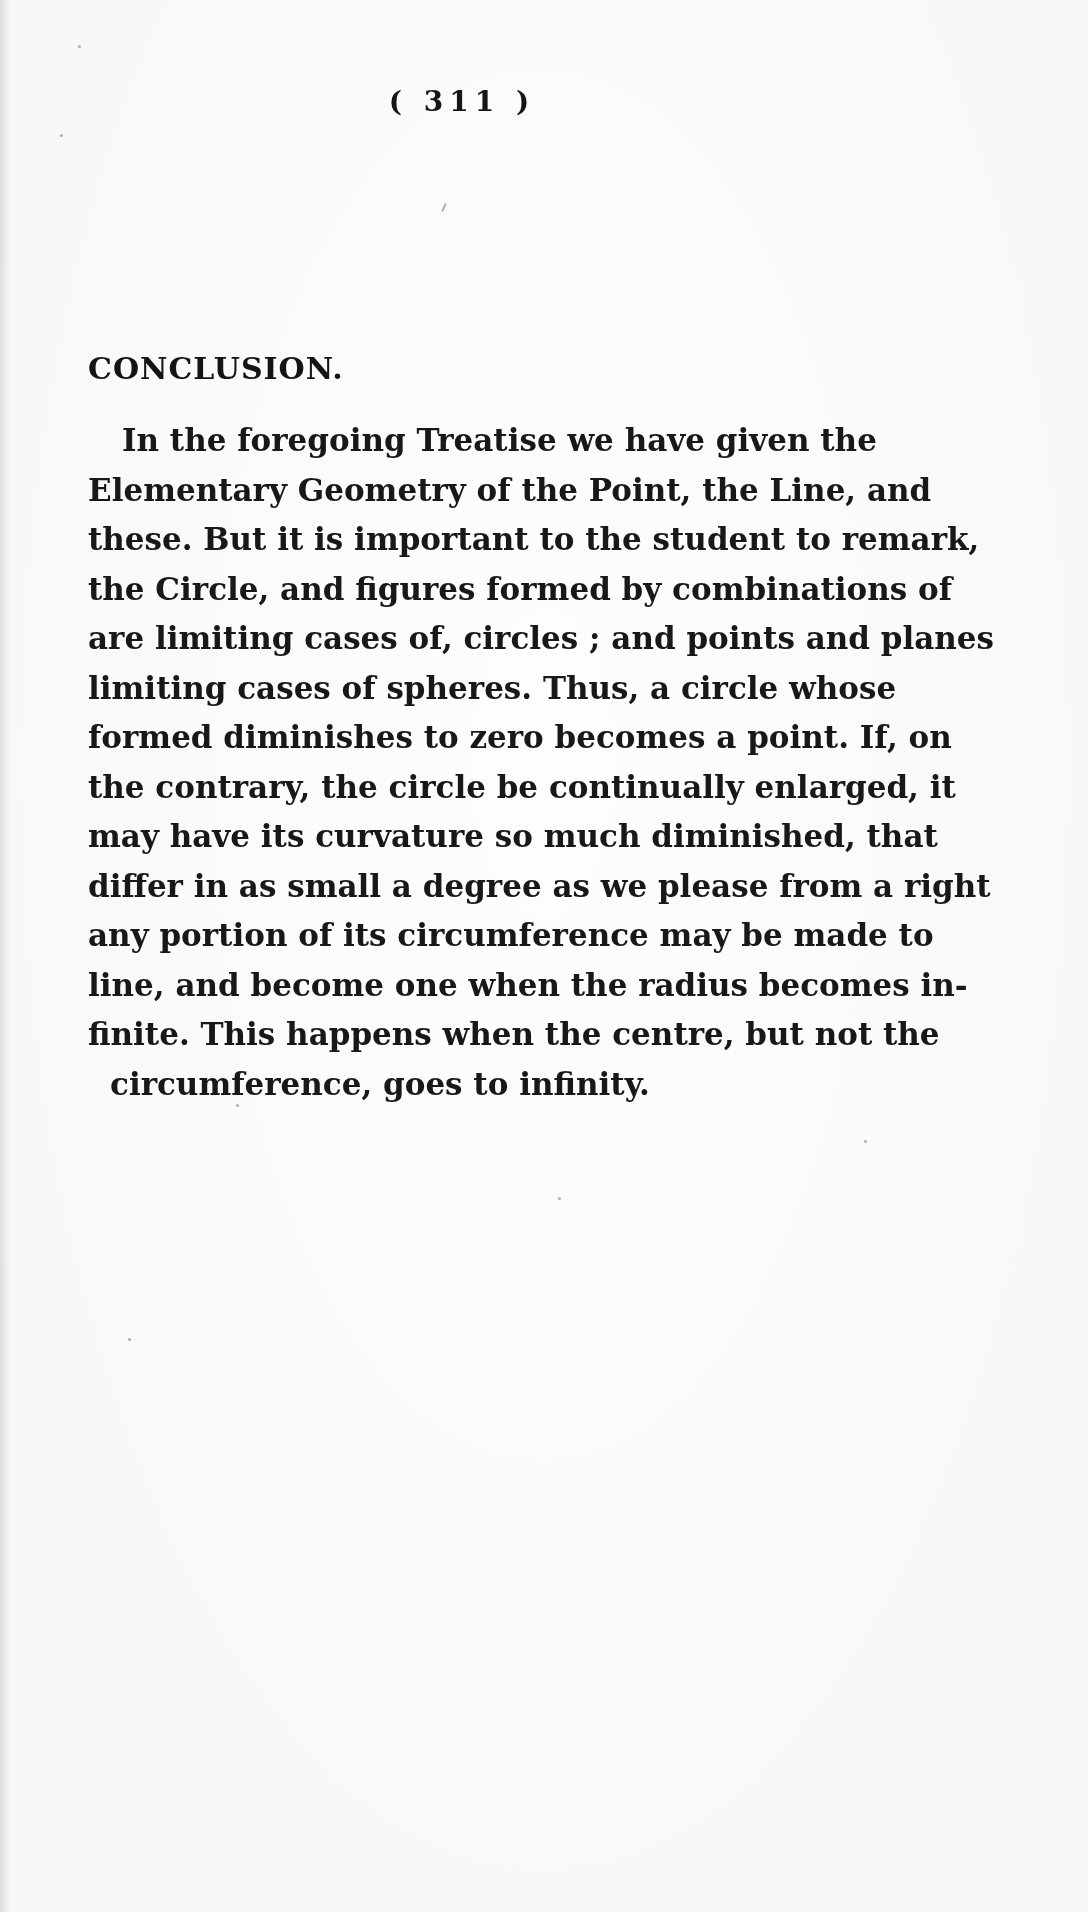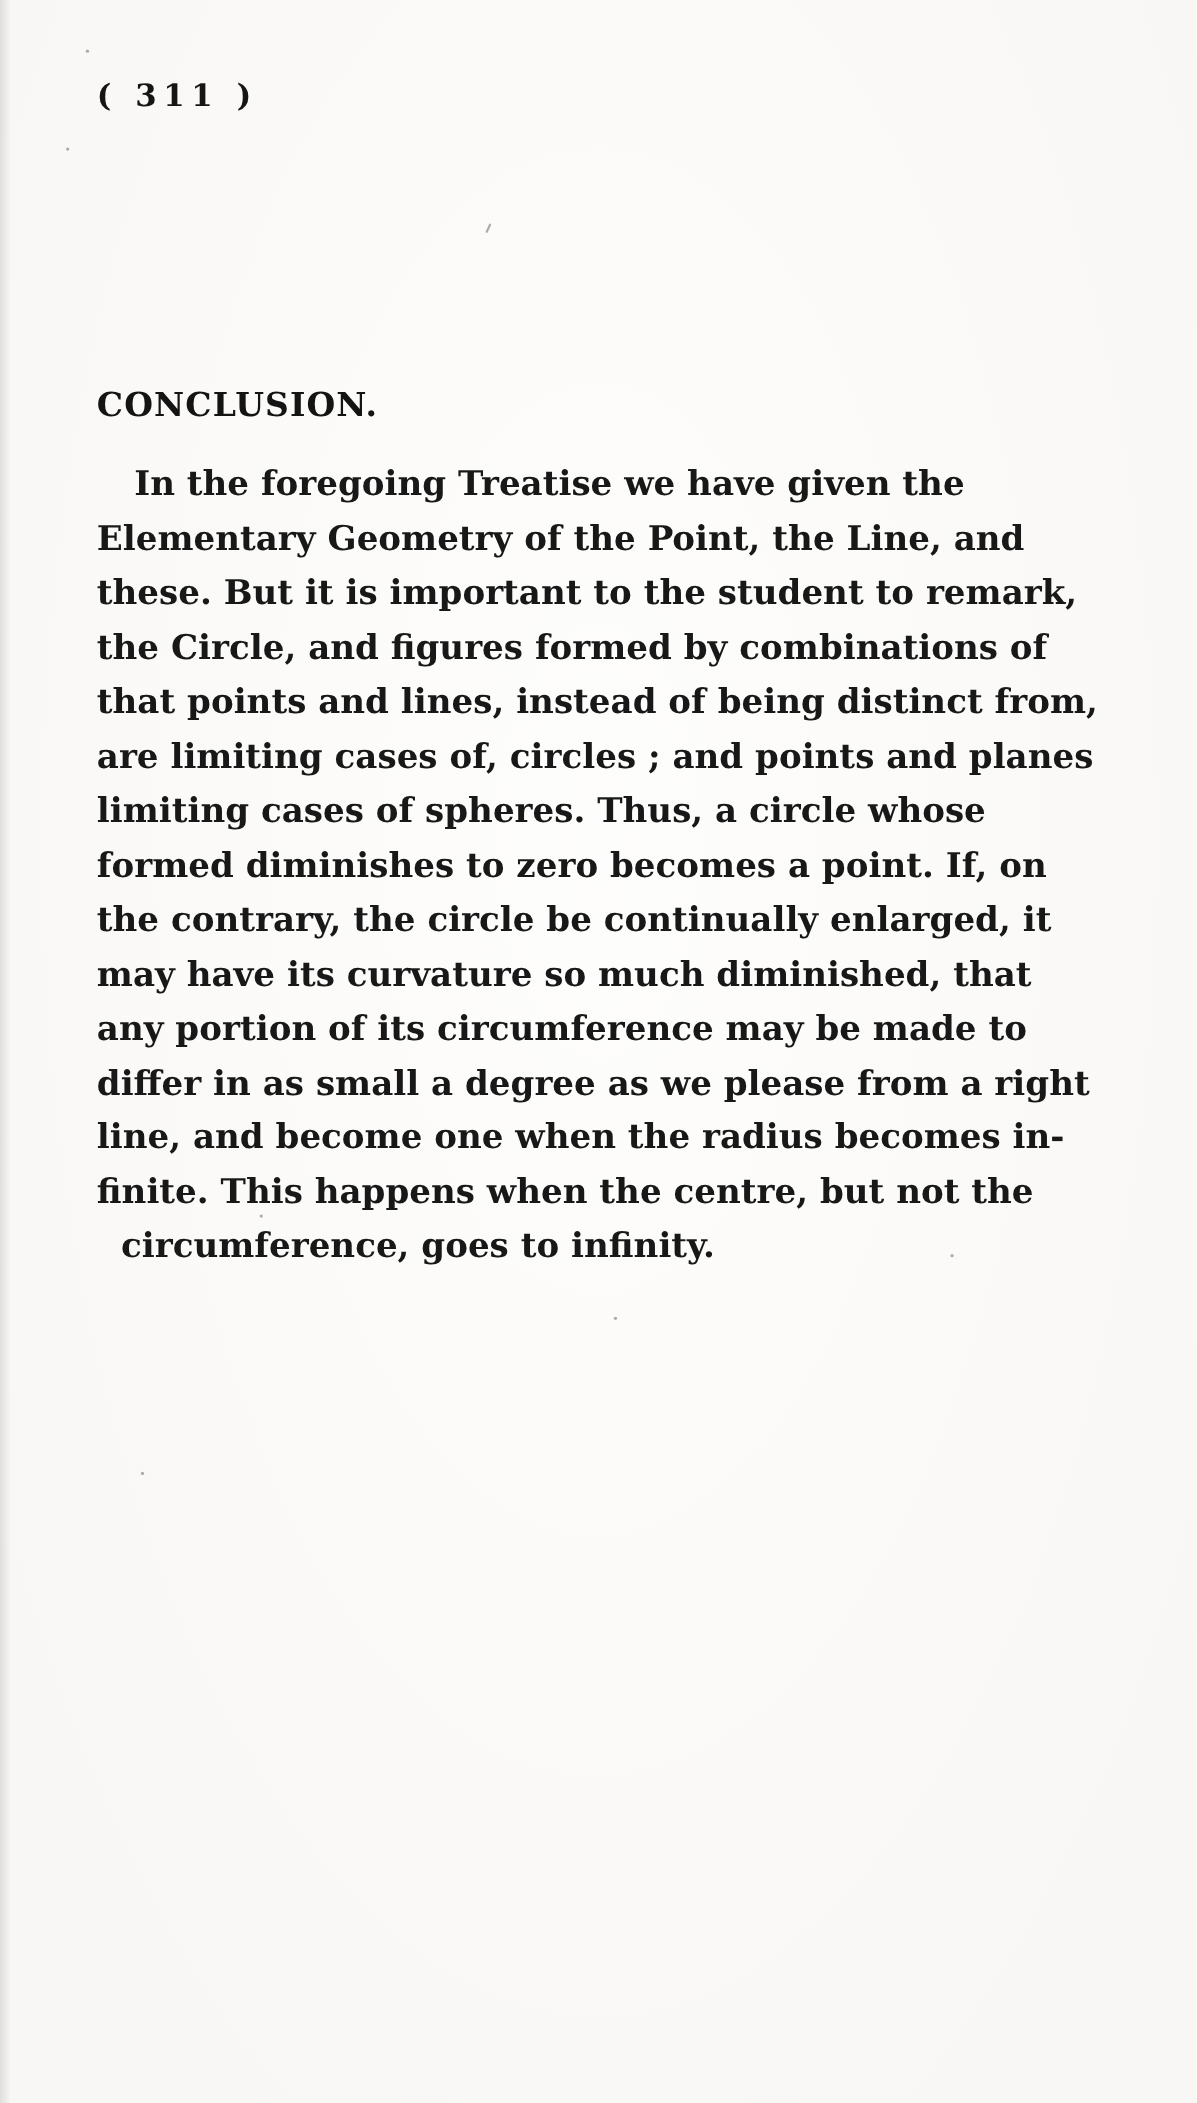--- a/index.html
+++ b/index.html
@@ -31,23 +31,24 @@
     background: linear-gradient(to right, rgba(0,0,0,0.10), rgba(0,0,0,0));
   }
   .content {
     position: absolute;
     left: 88px;
     top: 0;
     width: 748px;
   }
   .page-number {
     position: absolute;
-    top: 70px;
+    top: 85px;
     left: 0;
     width: 100%;
+    text-align: center;
     font-size: 28px;
     font-weight: 700;
     letter-spacing: 6px;
     color: #151515;
   }
   .heading {
     position: absolute;
     top: 351px;
     left: 0;
     width: 100%;
@@ -113,26 +114,25 @@
   <div class="content">
     <div class="page-number">( 311 )</div>
 
     <h1 class="heading">CONCLUSION.</h1>
 
     <div class="paragraph">
         <div class="line first">In the foregoing Treatise we have given the</div>
         <div class="line">Elementary Geometry of the Point, the Line, and</div>
         <div class="line">these.  But it is important to the student to remark,</div>
         <div class="line">the Circle, and figures formed by combinations of</div>
-        <div class="line">that points and lines, instead of being distinct from,</div>
         <div class="line">are limiting cases of, circles ; and points and planes</div>
         <div class="line">limiting cases of spheres.  Thus, a circle whose</div>
         <div class="line">formed diminishes to zero becomes a point.  If, on</div>
         <div class="line">the contrary, the circle be continually enlarged, it</div>
         <div class="line">may have its curvature so much diminished, that</div>
+        <div class="line">differ in as small a degree as we please from a right</div>
         <div class="line">any portion of its circumference may be made to</div>
-        <div class="line">differ in as small a degree as we please from a right</div>
         <div class="line">line, and become one when the radius becomes in-</div>
         <div class="line">finite.  This happens when the centre, but not the</div>
         <div class="line last">circumference, goes to infinity.</div>
       </div>
   </div>
 </div>
 
 </body></html>

